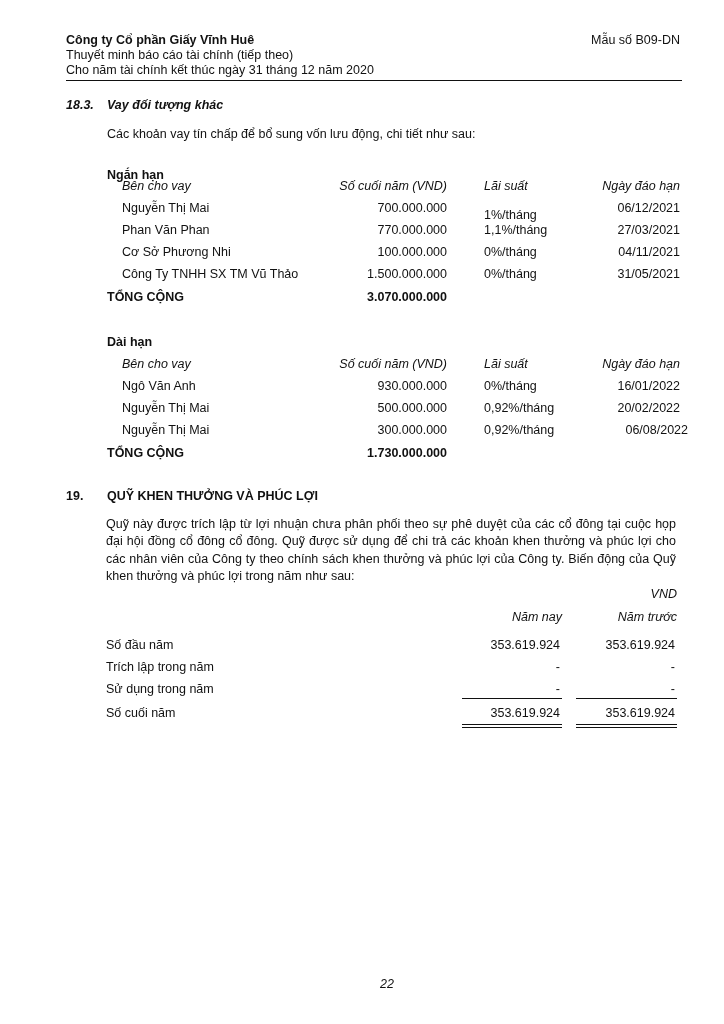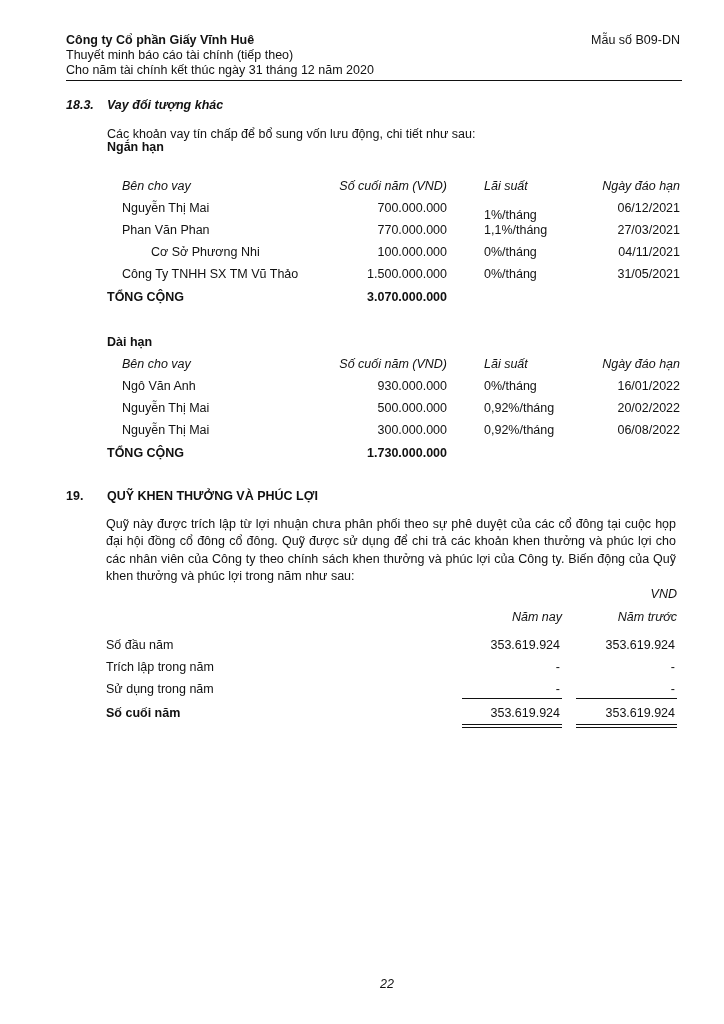--- a/index.html
+++ b/index.html
@@ -25,41 +25,41 @@
 <div class="abs b" style="left:66px;top:33px;font-size:12.5px;">Công ty Cổ phần Giấy Vĩnh Huê</div>
 <div class="abs" style="left:66px;top:48px;">Thuyết minh báo cáo tài chính (tiếp theo)</div>
 <div class="abs" style="left:66px;top:63px;">Cho năm tài chính kết thúc ngày 31 tháng 12 năm 2020</div>
 <div class="abs" style="right:44px;top:33px;">Mẫu số B09-DN</div>
 <div class="hdr-rule"></div>
 
 <div class="abs b i" style="left:66px;top:98px;">18.3.</div>
 <div class="abs b i" style="left:107px;top:98px;">Vay đối tượng khác</div>
 <div class="abs" style="left:107px;top:127px;">Các khoản vay tín chấp để bổ sung vốn lưu động, chi tiết như sau:</div>
 
-<div class="abs b" style="left:107px;top:140px;text-align:right;">Ngắn hạn</div>
+<div class="abs b" style="left:107px;top:168px;text-align:right;">Ngắn hạn</div>
 
 <div class="abs i" style="left:122px;top:179px;">Bên cho vay</div>
 <div class="abs i r" style="right:277px;top:179px;">Số cuối năm (VND)</div>
 <div class="abs i" style="left:484px;top:179px;">Lãi suất</div>
 <div class="abs i r" style="right:44px;top:179px;">Ngày đáo hạn</div>
 
 <div>
   <div class="abs" style="left:122px;top:201px;">Nguyễn Thị Mai</div>
   <div class="abs r" style="right:277px;top:201px;">700.000.000</div>
   <div class="abs" style="left:484px;top:201px;margin-top:7px;">1%/tháng</div>
   <div class="abs r" style="right:44px;top:201px;">06/12/2021</div>
 </div>
 <div>
   <div class="abs" style="left:122px;top:223px;">Phan Văn Phan</div>
   <div class="abs r" style="right:277px;top:223px;">770.000.000</div>
   <div class="abs" style="left:484px;top:223px;">1,1%/tháng</div>
   <div class="abs r" style="right:44px;top:223px;">27/03/2021</div>
 </div>
 <div>
-  <div class="abs" style="left:122px;top:245px;margin-left:29px;">Cơ Sở Phương Nhi</div>
+  <div class="abs" style="left:122px;top:245px;">Cơ Sở Phương Nhi</div>
   <div class="abs r" style="right:277px;top:245px;text-align:center;">100.000.000</div>
   <div class="abs" style="left:484px;top:245px;">0%/tháng</div>
   <div class="abs r" style="right:44px;top:245px;">04/11/2021</div>
 </div>
 <div>
   <div class="abs" style="left:122px;top:267px;">Công Ty TNHH SX TM Vũ Thảo</div>
   <div class="abs r" style="right:277px;top:267px;">1.500.000.000</div>
   <div class="abs" style="left:484px;top:267px;">0%/tháng</div>
   <div class="abs r" style="right:44px;top:267px;">31/05/2021</div>
 </div>
@@ -84,21 +84,21 @@
 <div>
   <div class="abs" style="left:122px;top:401px;">Nguyễn Thị Mai</div>
   <div class="abs r" style="right:277px;top:401px;">500.000.000</div>
   <div class="abs" style="left:484px;top:401px;">0,92%/tháng</div>
   <div class="abs r" style="right:44px;top:401px;">20/02/2022</div>
 </div>
 <div>
   <div class="abs" style="left:122px;top:423px;">Nguyễn Thị Mai</div>
   <div class="abs r" style="right:277px;top:423px;">300.000.000</div>
   <div class="abs" style="left:484px;top:423px;">0,92%/tháng</div>
-  <div class="abs r" style="right:44px;top:423px;">06/08/2022</div>
+  <div class="abs r" style="right:36px;top:423px;">06/08/2022</div>
 </div>
 <div>
   <div class="abs b" style="left:107px;top:446px;">TỔNG CỘNG</div>
   <div class="abs b r" style="right:277px;top:446px;">1.730.000.000</div>
 </div>
 
 <div class="abs b" style="left:66px;top:489px;">19.</div>
 <div class="abs b" style="left:107px;top:489px;">QUỸ KHEN THƯỞNG VÀ PHÚC LỢI</div>
 <div class="para">Quỹ này được trích lập từ lợi nhuận chưa phân phối theo sự phê duyệt của các cổ đông tại cuộc họp đại hội đồng cổ đông cổ đông. Quỹ được sử dụng để chi trả các khoản khen thưởng và phúc lợi cho các nhân viên của Công ty theo chính sách khen thưởng và phúc lợi của Công ty. Biến động của Quỹ khen thưởng và phúc lợi trong năm như sau:</div>
 
@@ -119,21 +119,21 @@
 <div>
   <div class="abs" style="left:106px;top:682px;">Sử dụng trong năm</div>
   <div class="abs r" style="right:164px;top:682px;">-</div>
   <div class="abs r" style="right:49px;top:682px;">-</div>
 </div>
 
 <div class="rule" style="left:462px;top:698px;width:100px;"></div>
 <div class="rule" style="left:576px;top:698px;width:101px;"></div>
 
 <div>
-  <div class="abs" style="left:106px;top:706px;font-weight:bold;">Số cuối năm</div>
+  <div class="abs" style="left:106px;top:706px;">Số cuối năm</div>
   <div class="abs r" style="right:164px;top:706px;">353.619.924</div>
   <div class="abs r" style="right:49px;top:706px;">353.619.924</div>
 </div>
 
 <div class="drule" style="left:462px;top:724px;width:100px;"></div>
 <div class="drule" style="left:576px;top:724px;width:101px;"></div>
 
 <div class="abs i" style="left:380px;top:977px;">22</div>
 
 </body></html>

